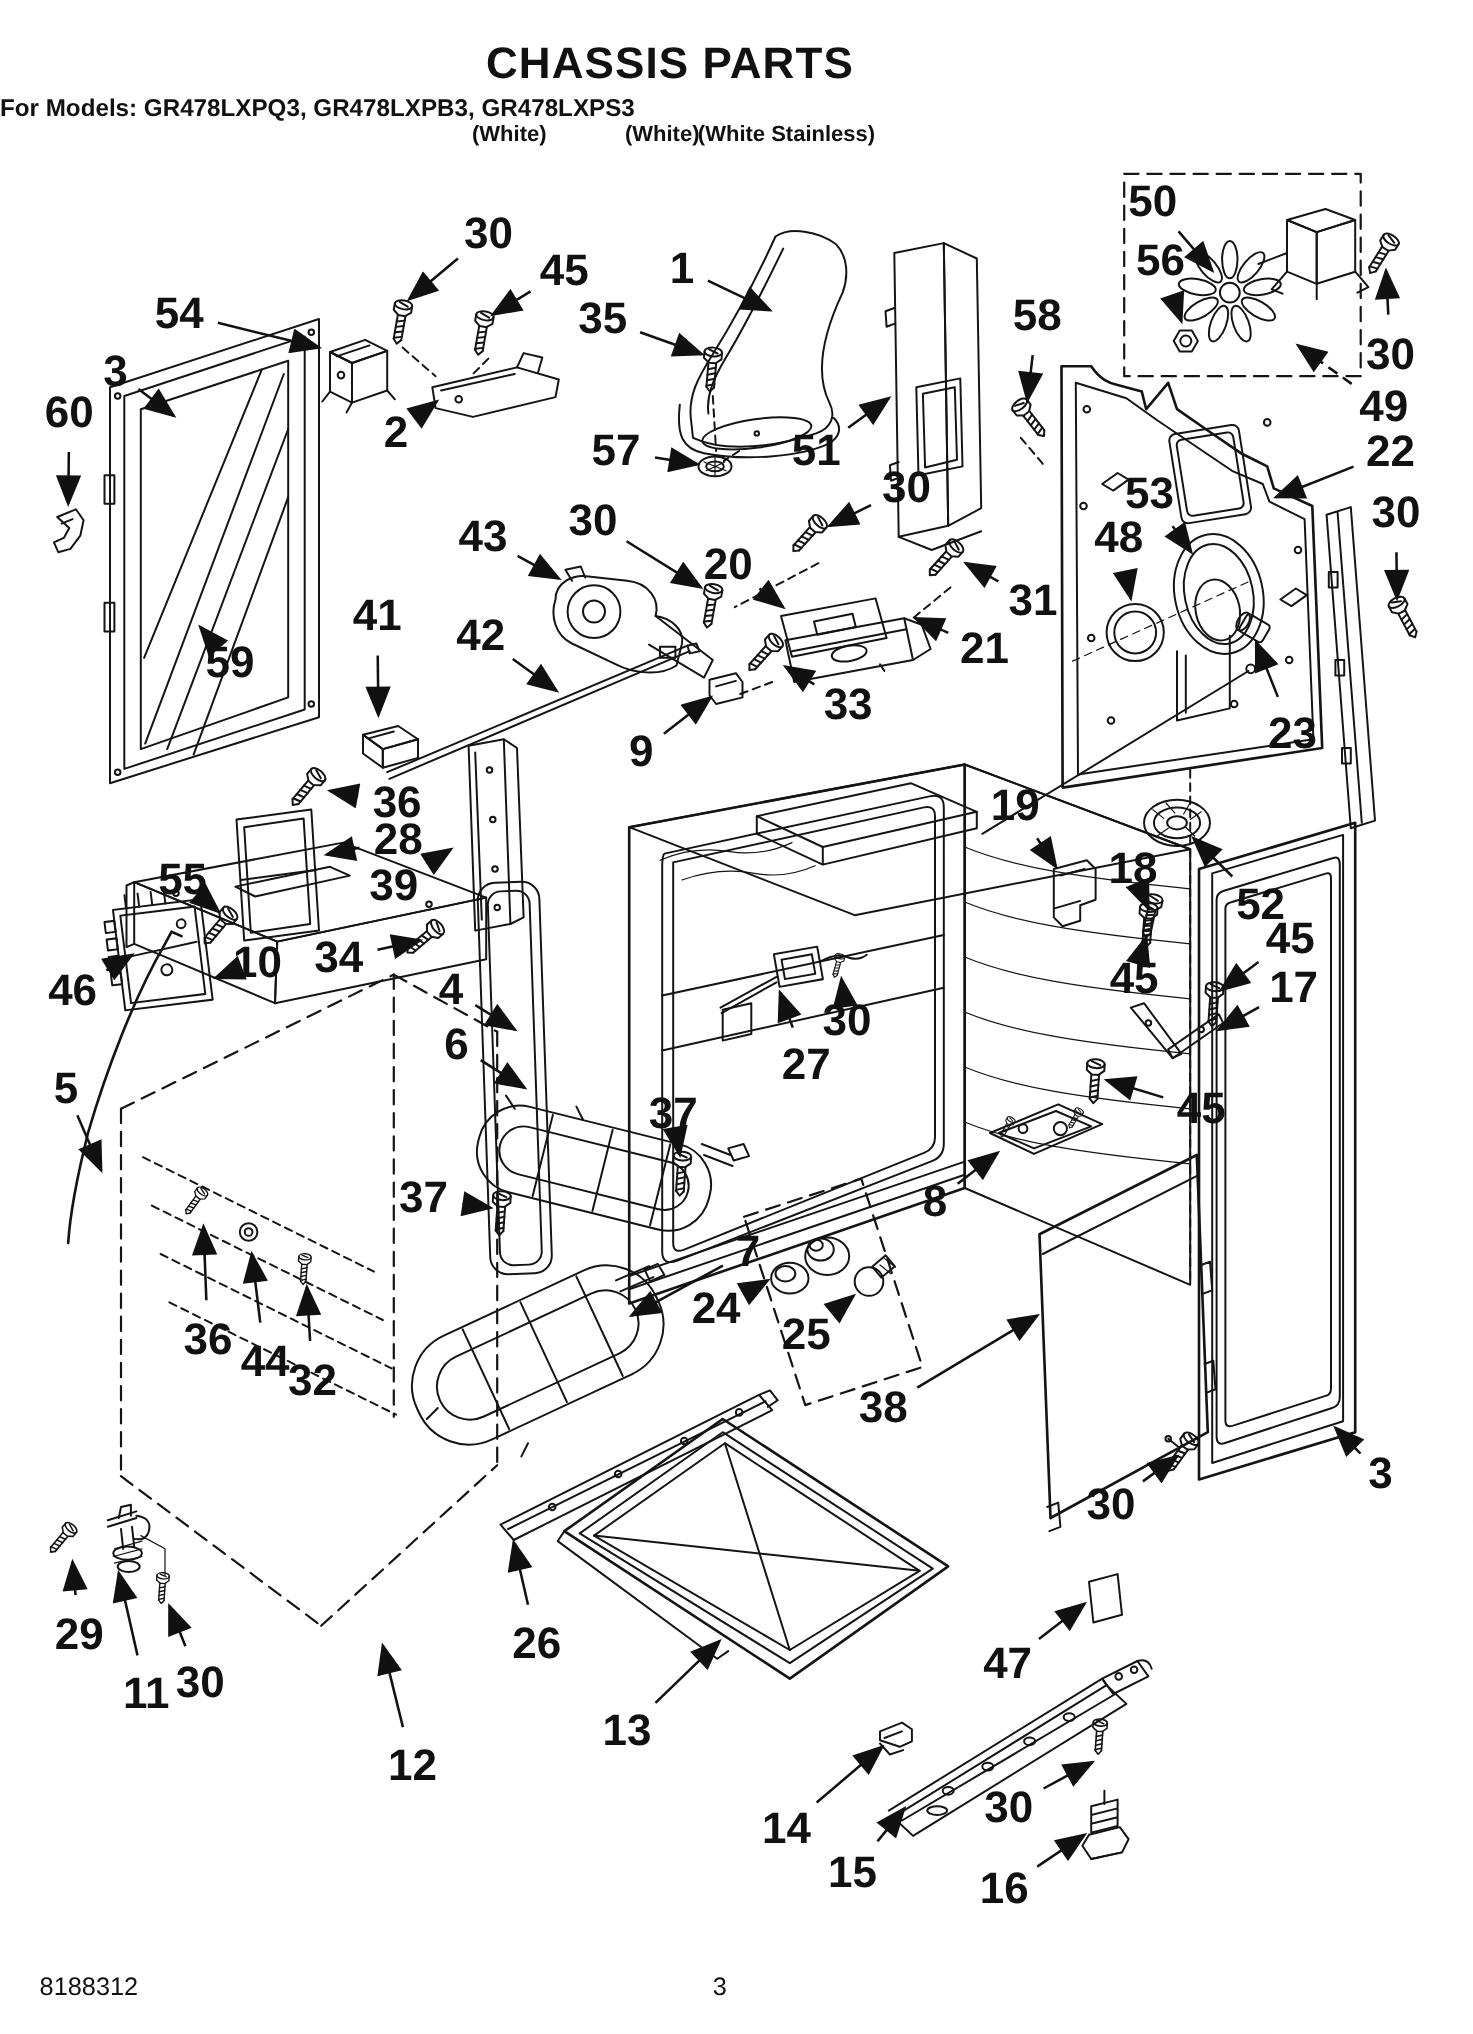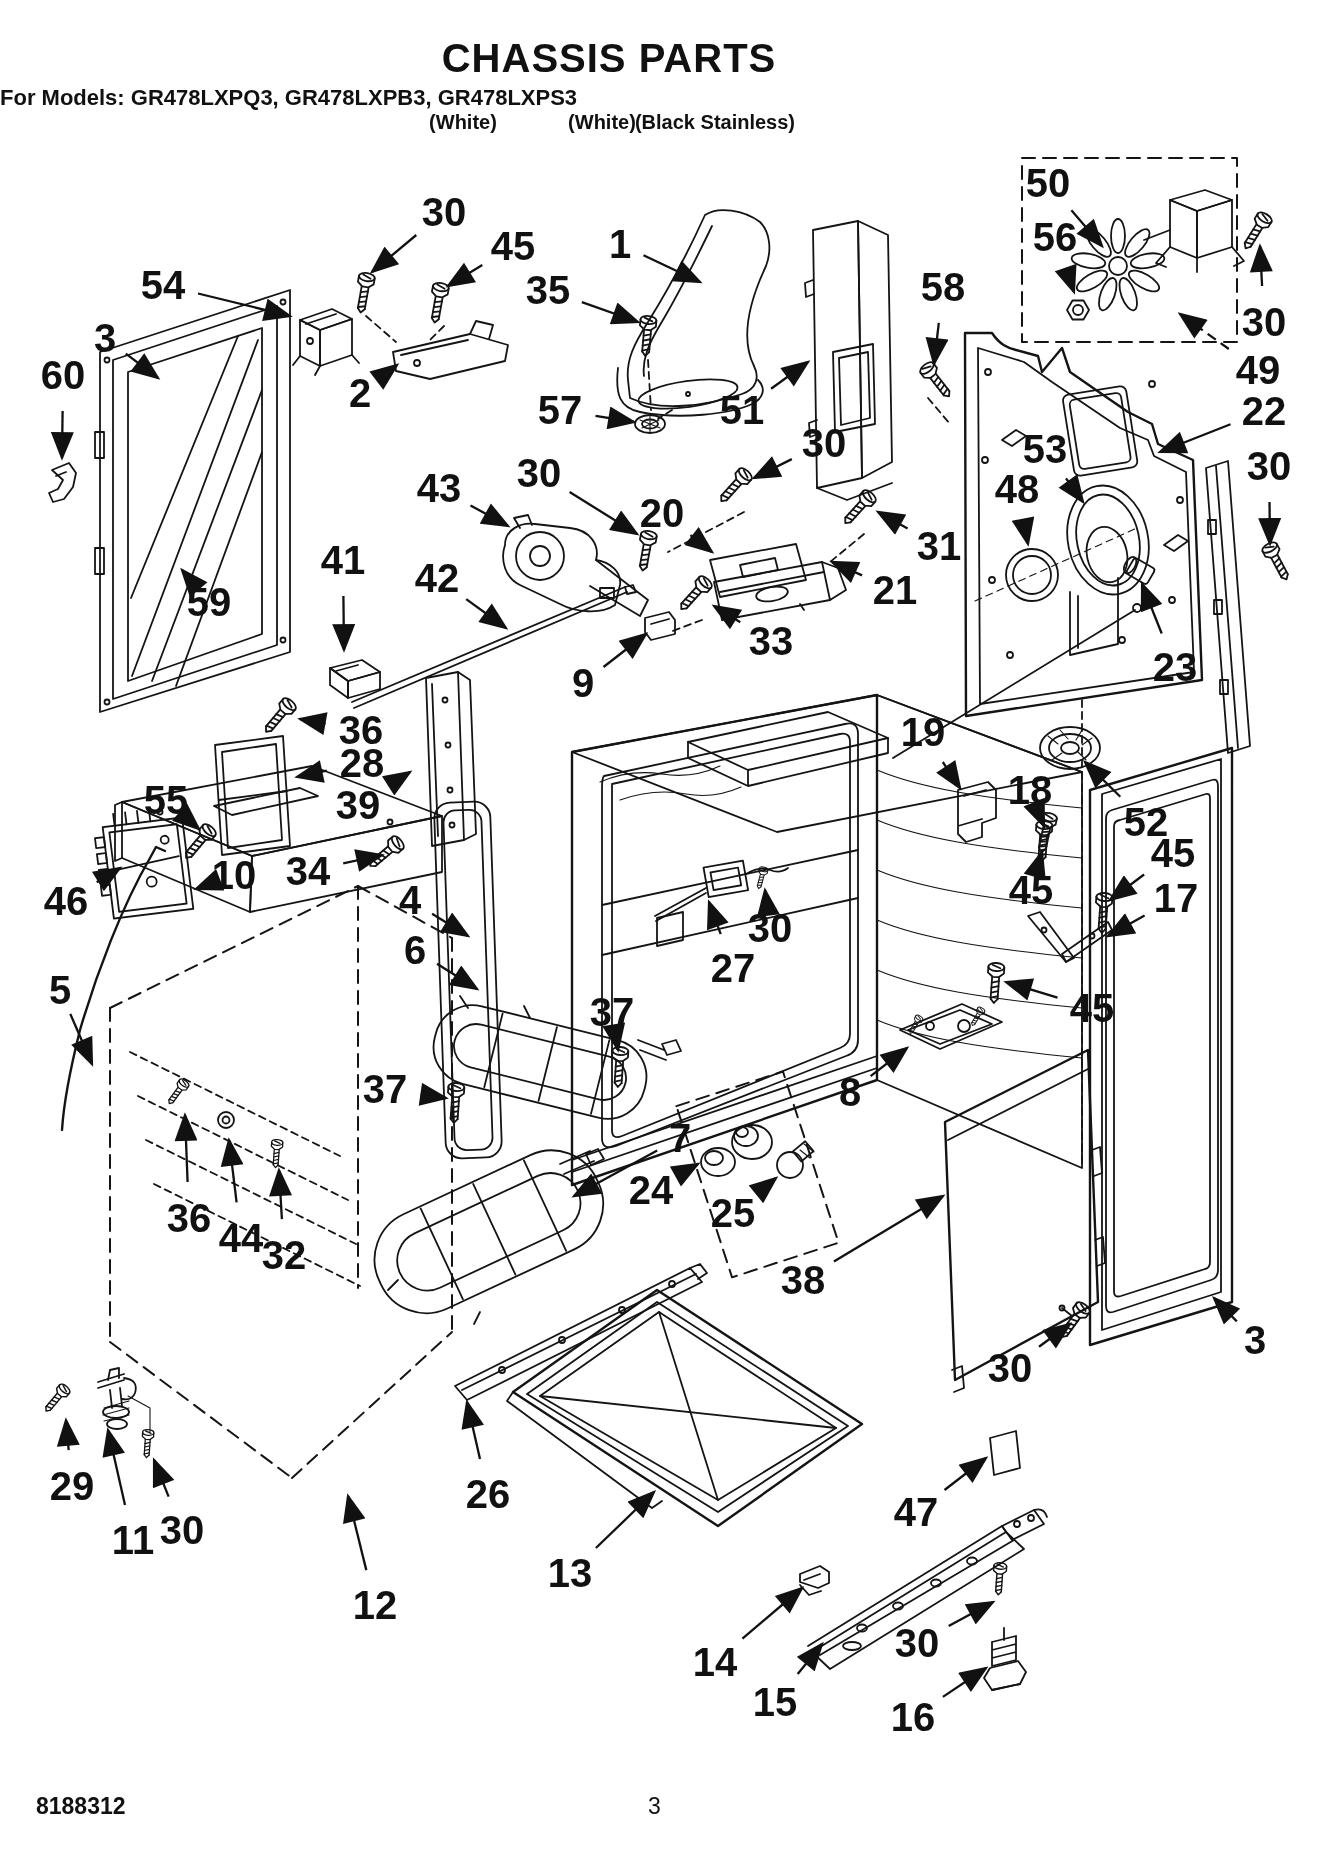--- a/index.html
+++ b/index.html
@@ -6,21 +6,21 @@
   .page{position:relative;width:1339px;height:1849px;background:#ffffff;margin:0 auto;
         font-family:"Liberation Sans",sans-serif;color:#111;overflow:hidden;}
   .hdr{position:absolute;left:0;top:0;width:100%;}
   .title{position:absolute;left:0;top:36px;width:1130px;text-align:center;
          font-size:40px;font-weight:bold;letter-spacing:1px;margin-left:44px;}
   .models{position:absolute;left:0;top:85px;width:1124px;
           font-size:22px;font-weight:bold;}
   .colorlbl{position:absolute;top:111px;transform:translateX(-50%);
             font-size:20px;font-weight:bold;white-space:nowrap;}
   .c-white{left:463px}.c-black{left:602px}.c-stain{left:715px}
-  .ftr-doc{position:absolute;left:36px;top:1793px;font-size:23px;font-weight:bold;}
+  .ftr-doc{position:absolute;left:36px;top:1793px;font-size:23px;}
   .ftr-page{position:absolute;left:648px;top:1793px;font-size:23px;}
   svg.art{position:absolute;left:0;top:0;}
   svg.art *{vector-effect:none;}
   .ln{stroke:#141414;fill:none;stroke-width:1.8;stroke-linecap:round;stroke-linejoin:round;}
   .w2{stroke-width:2.4;} .thin{stroke-width:1.1;}
   .dash{stroke-dasharray:7 5;} .dash2{stroke-dasharray:13 8;stroke-width:2;}
   #callout-layer line{stroke:#111;stroke-width:2.3;fill:none;}
   #callout-layer line.dashlead{stroke-dasharray:10 6;}
   #callout-layer text{font:bold 40px "Liberation Sans",sans-serif;fill:#111;stroke:none;
                       text-anchor:middle;dominant-baseline:central;}
@@ -28,21 +28,21 @@
 </head>
 <body>
 
 <div class="page">
 
   <div class="hdr">
     <div class="title">CHASSIS PARTS</div>
     <div class="models">For Models: GR478LXPQ3, GR478LXPB3, GR478LXPS3</div>
     <span class="colorlbl c-white">(White)</span>
     <span class="colorlbl c-black">(White)</span>
-    <span class="colorlbl c-stain">(Black Stainless)</span>
+    <span class="colorlbl c-stain">(White Stainless)</span>
   </div>
 
   <svg class="art" width="1339" height="1849" viewBox="0 0 1339 1849">
     <defs>
       <marker id="ah" viewBox="0 0 10 8" refX="9" refY="4" markerWidth="13" markerHeight="10" orient="auto">
         <path d="M0,0 L10,4 L0,8 Z" fill="#111"></path>
       </marker>
       <g id="sym-screw" class="ln">
         <ellipse cx="0" cy="-5" rx="8" ry="4"></ellipse>
         <path d="M-8,-5 L-8,1 L-3,5 L3,5 L8,1 L8,-5"></path>

